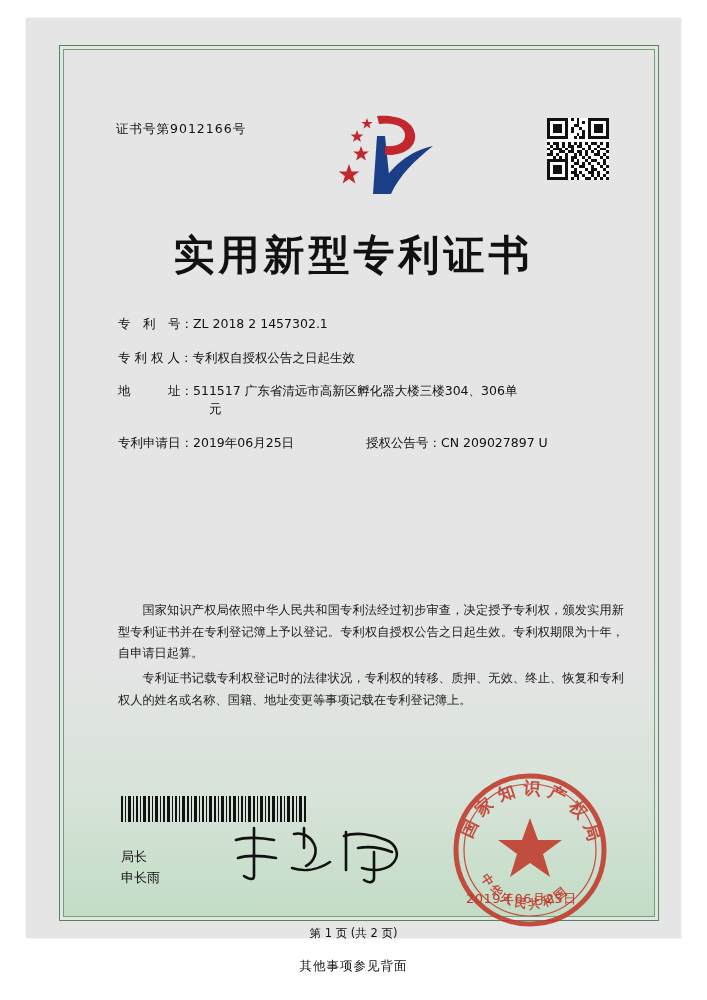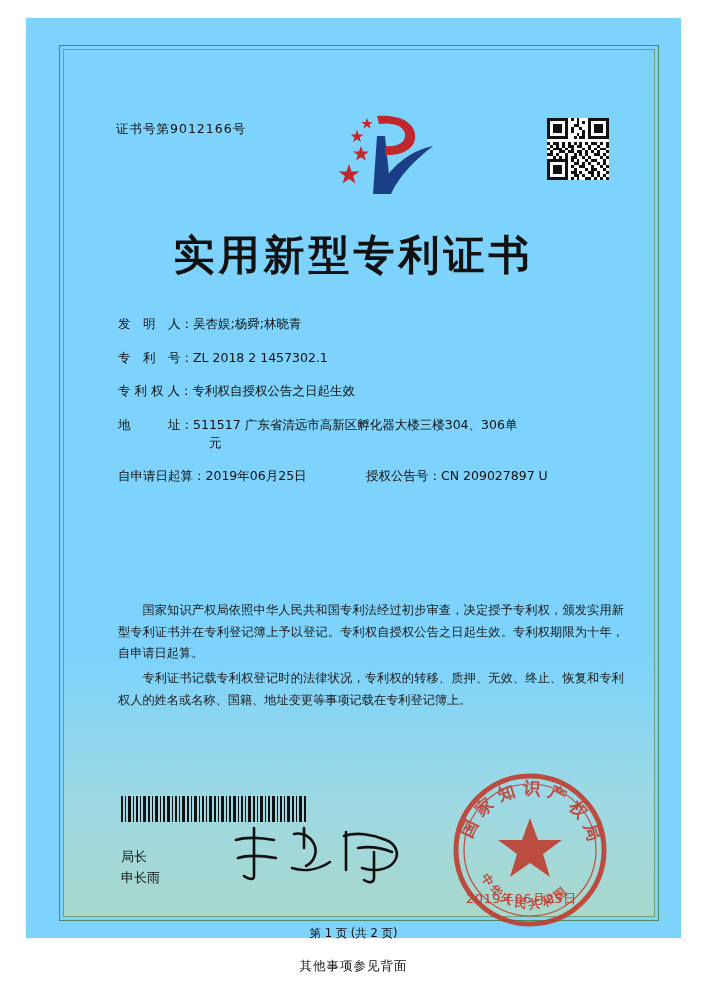--- a/index.html
+++ b/index.html
@@ -21,21 +21,21 @@
     left: 0; top: 0;
     width: 707px; height: 1000px;
     background: #ffffff;
   }
   .cert {
     position: absolute;
     left: 26px;
     top: 18px;
     width: 655px;
     height: 920px;
-    background: #7dd3fc;
+    background: #e5e5e5;
     box-shadow: 0 0 2px rgba(0,0,0,0.12);
   }
   .frame-outer {
     position: absolute;
     left: 33px; top: 27px;
     width: 600px; height: 876px;
     border: 1.6px solid #4e8b58;
     box-sizing: border-box;
   }
   .frame-inner {
@@ -339,40 +339,37 @@
         <rect x="18" y="20" width="1" height="1"></rect>
           <rect x="20" y="20" width="1" height="1"></rect>
       </g>
     </svg>
 
     <div class="title">实用新型专利证书</div>
 
     <div class="fields">
 
 
-      <div class="field">
-        <span class="lbl">发　明　人：</span><span class="val">吴杏娱;杨舜;林晓青</span>
-      </div>
 
       <div class="field">
         <span class="lbl">专　利　号：</span><span class="val">ZL 2018 2 1457302.1</span>
       </div>
 
 
       <div class="field">
         <span class="lbl">专 利 权 人：</span><span class="val">专利权自授权公告之日起生效</span>
       </div>
 
       <div class="field wrap f-addr">
         <span class="lbl">地　　　址：</span><span class="val">511517 广东省清远市高新区孵化器大楼三楼304、306单</span>
         <span class="val-indent">元</span>
       </div>
 
       <div class="row2">
-        <span class="lbl">自申请日起算：</span><span class="val">2019年06月25日</span>
+        <span class="lbl">专利申请日：</span><span class="val">2019年06月25日</span>
         <span class="second">
           <span class="lbl">授权公告号：</span><span class="val">CN 209027897 U</span>
         </span>
       </div>
 
     </div>
 
     <div class="para para1">
       <span class="indent">国家知识产权局依照中华人民共和国专利法经过初步审查，决定授予专利权，颁发实用新型专利证书并在专利登记簿上予以登记。专利权自授权公告之日起生效。专利权期限为十年，自申请日起算。</span>
     </div>

